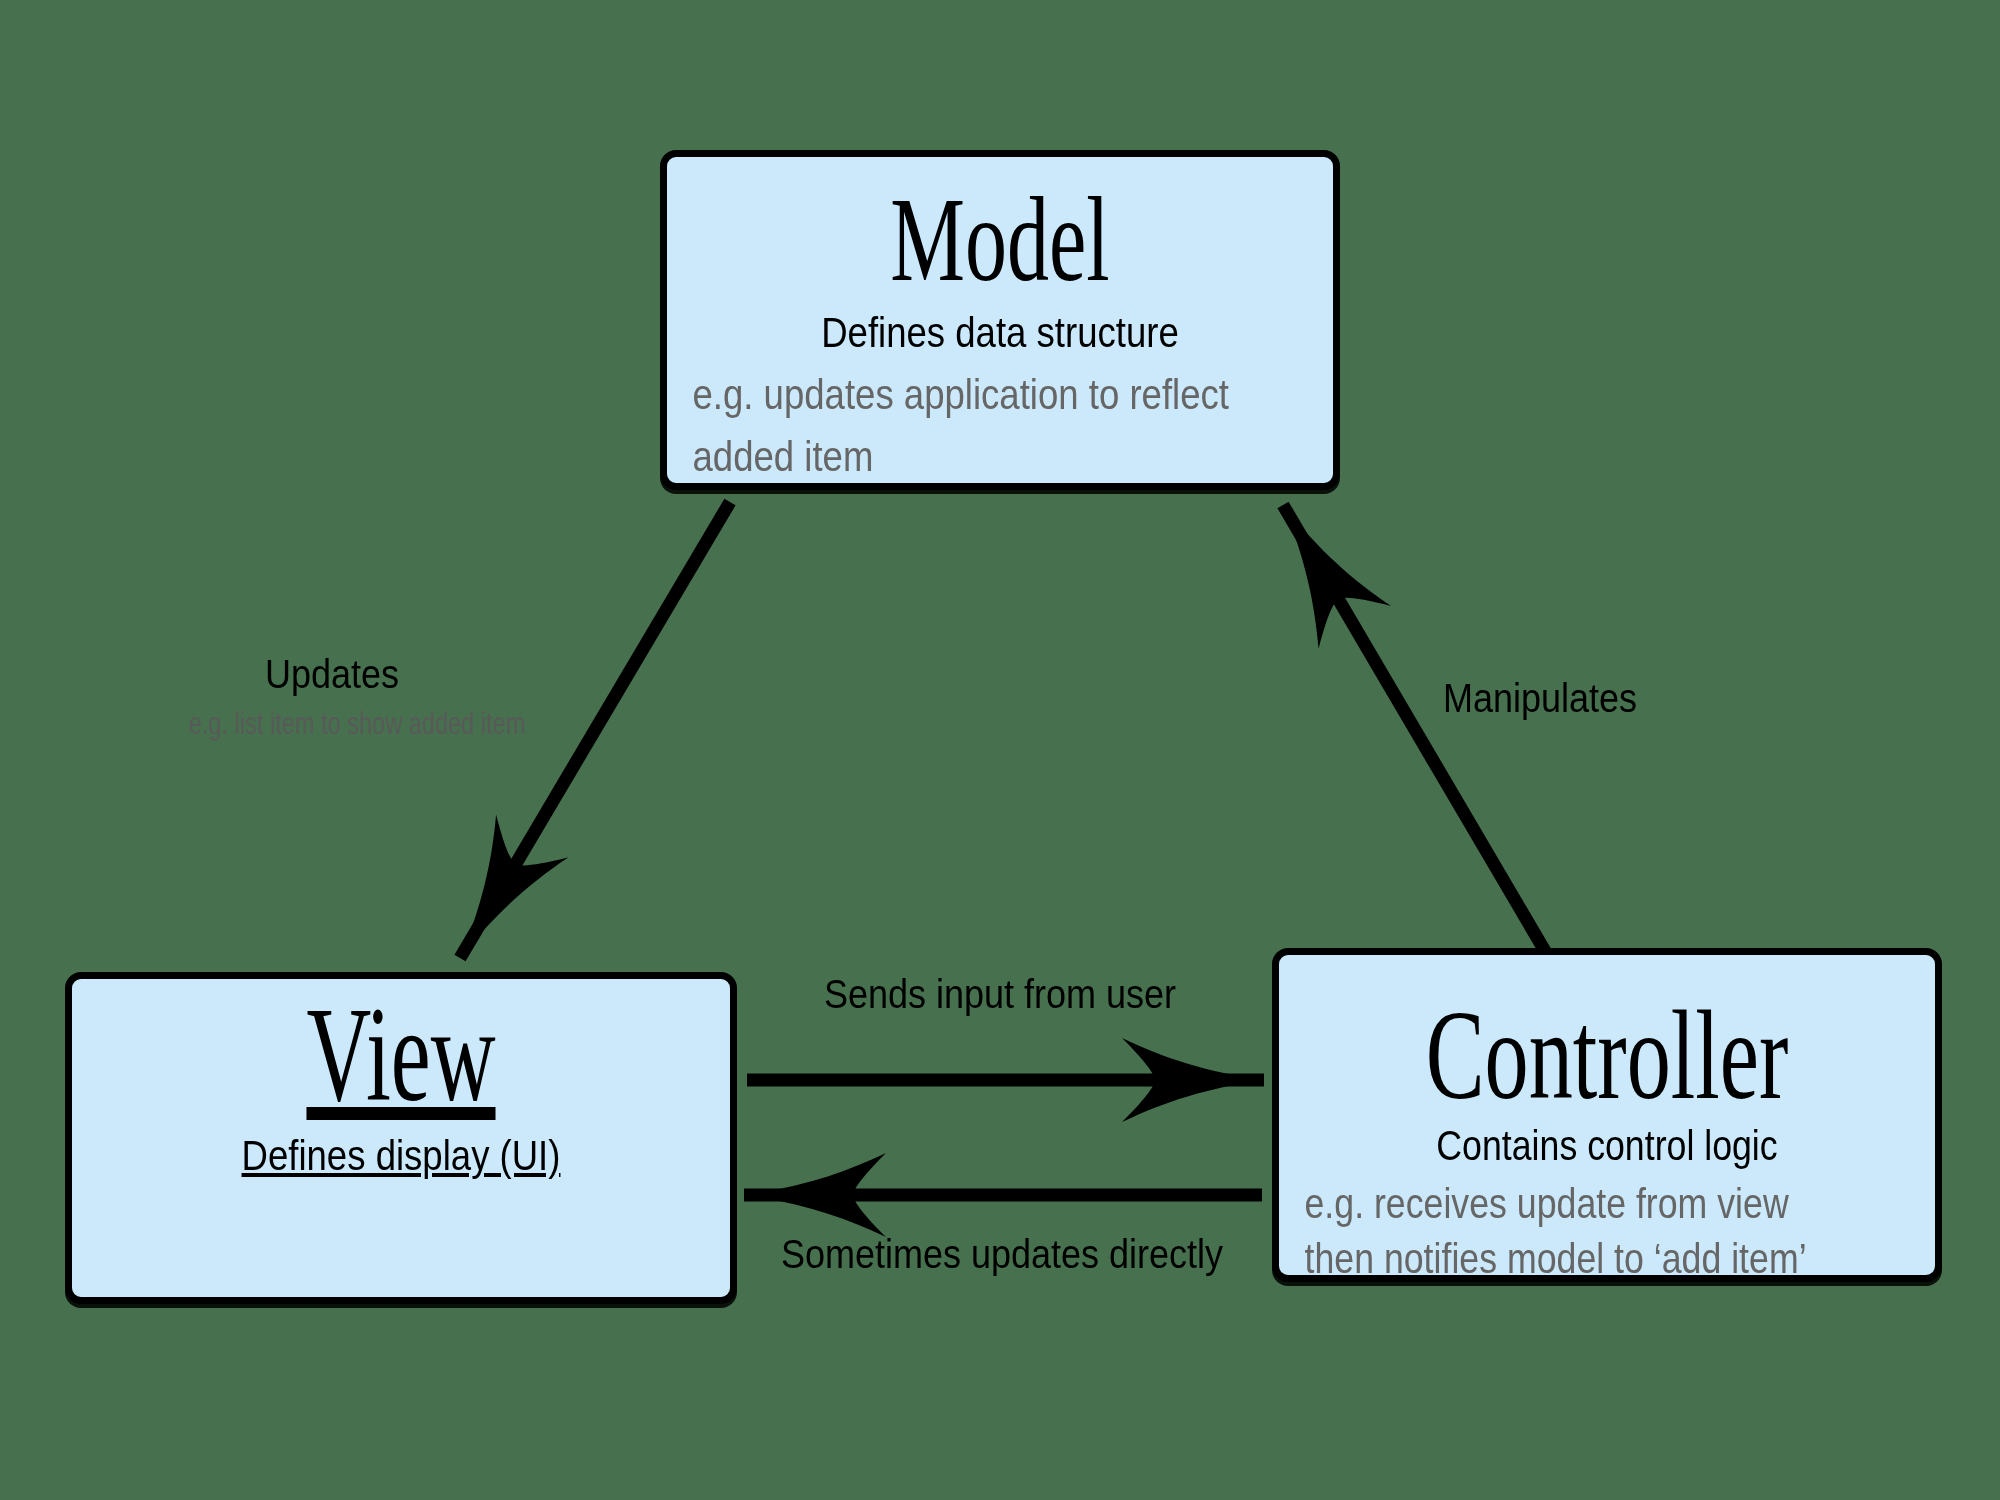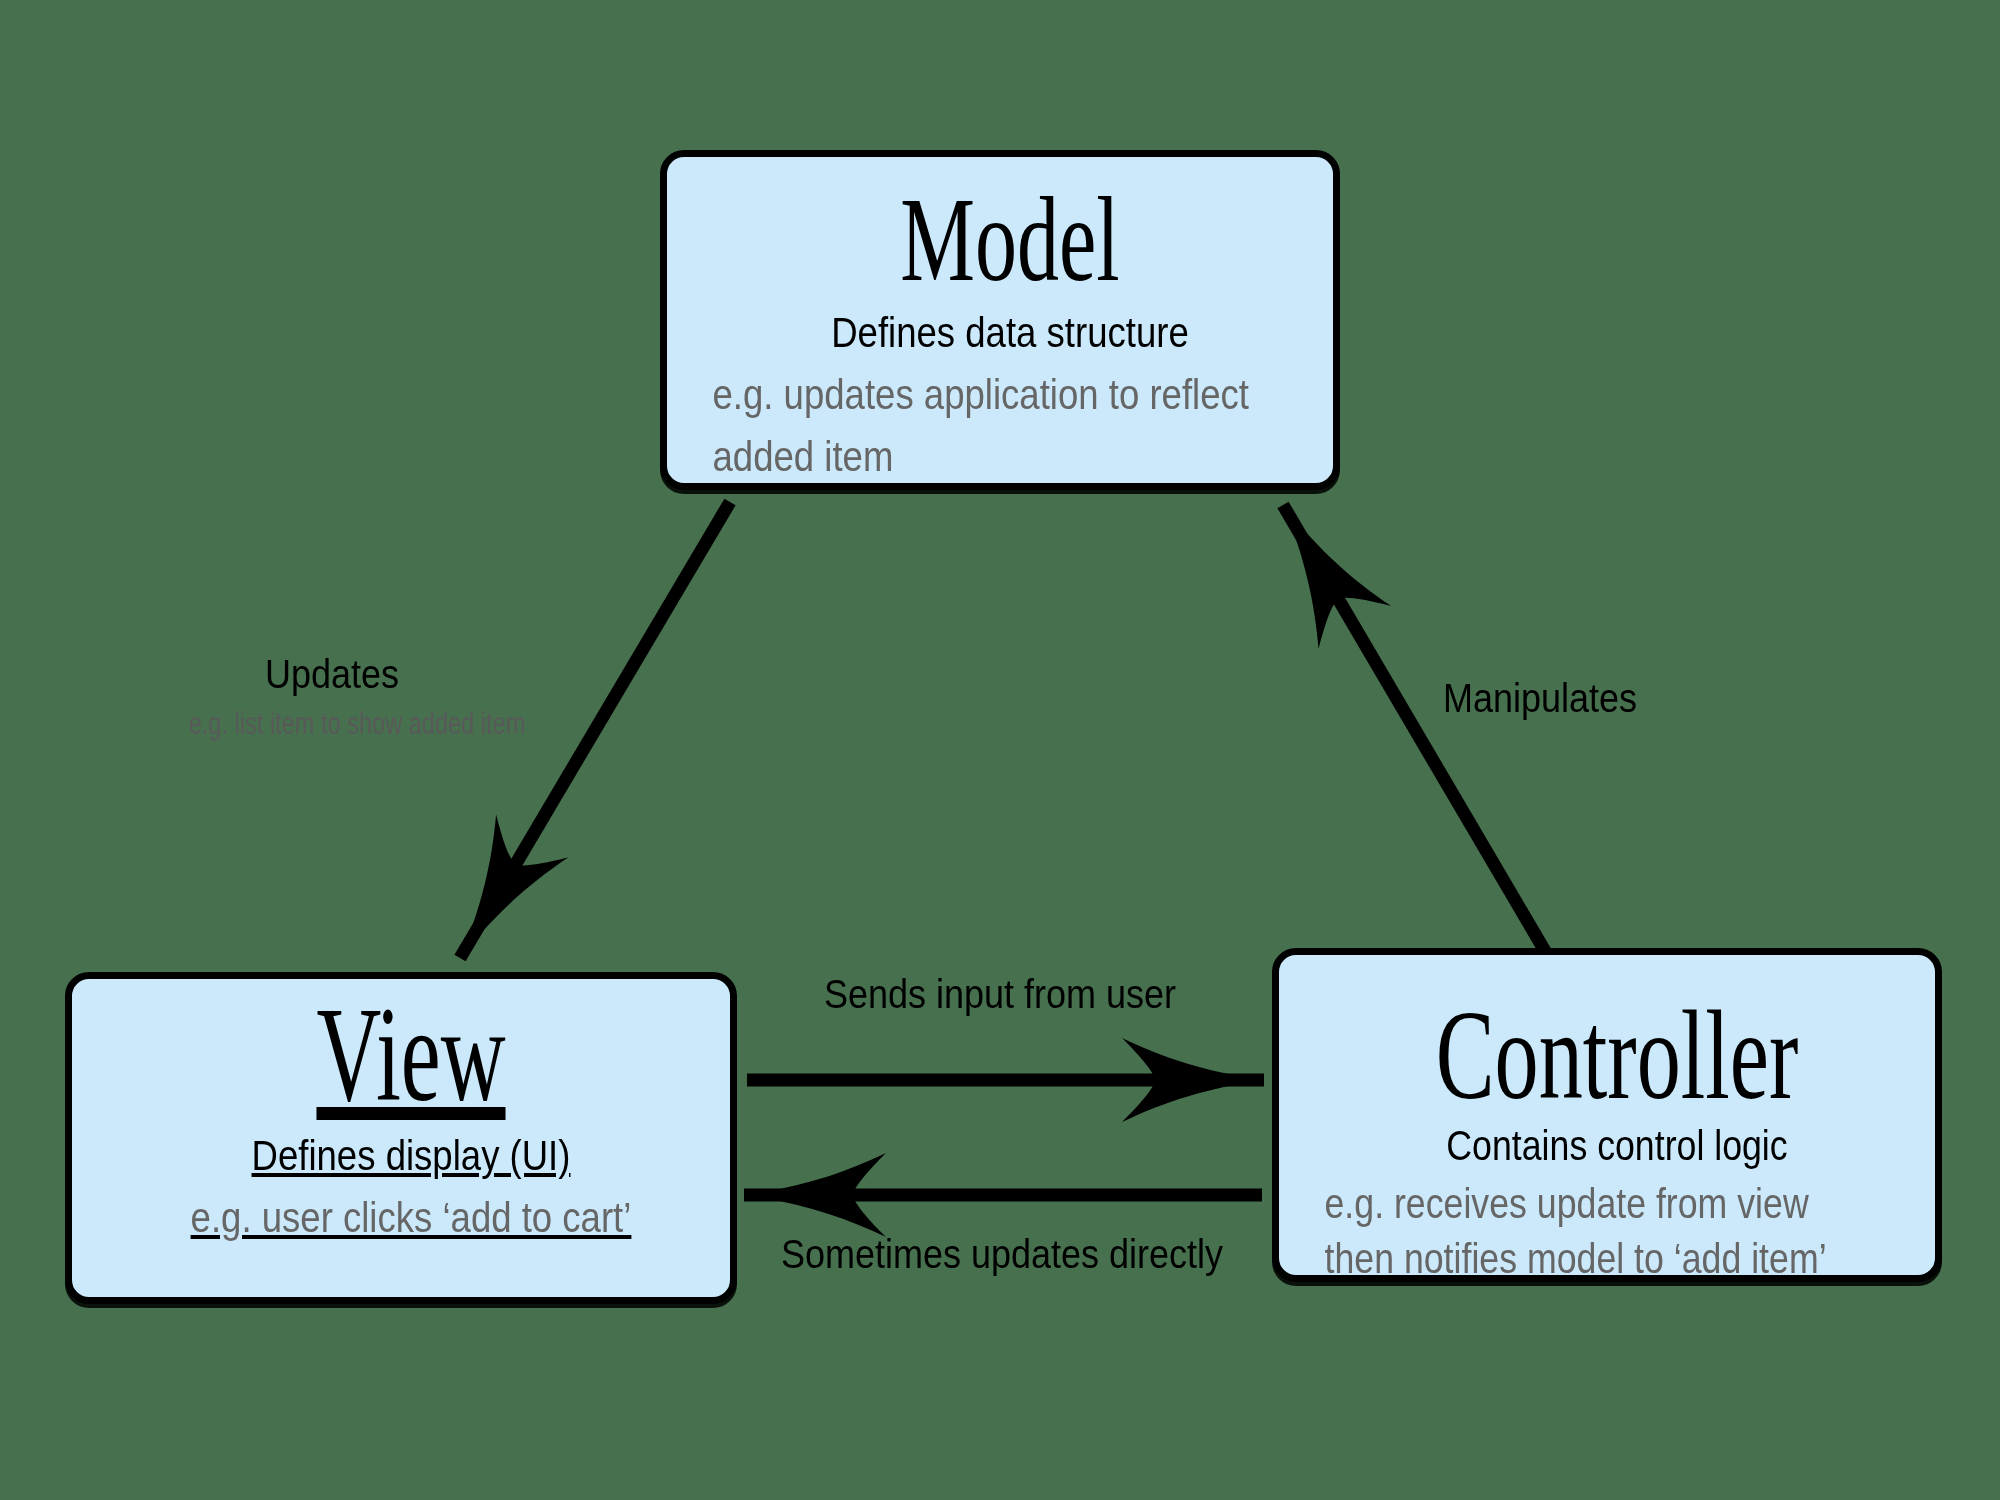--- a/index.html
+++ b/index.html
@@ -12,24 +12,23 @@
   }
   .arrow-layer{position:absolute;inset:0;width:2000px;height:1500px;}
   .arrow-layer line{stroke:#000;stroke-width:13;}
   .arrow-layer .head{fill:#000;}
 
   .box{
     position:absolute;
     box-sizing:border-box;
     background:var(--color-box_fill,#CBE9FB);
     border:7px solid var(--color-outline,#000);
-    border-radius:24px;
+    border-radius:16px;
     text-align:center;
     box-shadow:0 4px 0 rgba(0,0,0,.85);
-    padding-left:20px;
   }
   .box-model{left:660px;top:150px;width:680px;height:340px;padding-top:20px;}
   .box-view{left:65px;top:972px;width:672px;height:332px;padding-top:4px;text-decoration:underline;}
   .box-controller{left:1272px;top:948px;width:670px;height:334px;padding-top:38px;}
 
   .title{
     font-family:"Liberation Serif","DejaVu Serif",serif;
     color:#000;line-height:1.05;white-space:nowrap;
     transform:scaleX(.70);
   }
@@ -99,23 +98,20 @@
     <div class="subtitle">Defines data structure</div>
     <div class="example example-left">
       <div class="exline">e.g. updates application to reflect</div>
       <div class="exline">added item</div>
     </div>
   </div>
 
   <div class="box box-view">
     <div class="title">View</div>
     <div class="subtitle">Defines display (UI)</div>
-    <div class="example">
-      <div class="exline">e.g. user clicks ‘add to cart’</div>
-    </div>
   </div>
 
   <div class="box box-controller">
     <div class="title">Controller</div>
     <div class="subtitle">Contains control logic</div>
     <div class="example example-left">
       <div class="exline">e.g. receives update from view</div>
       <div class="exline">then notifies model to ‘add item’</div>
     </div>
   </div>

